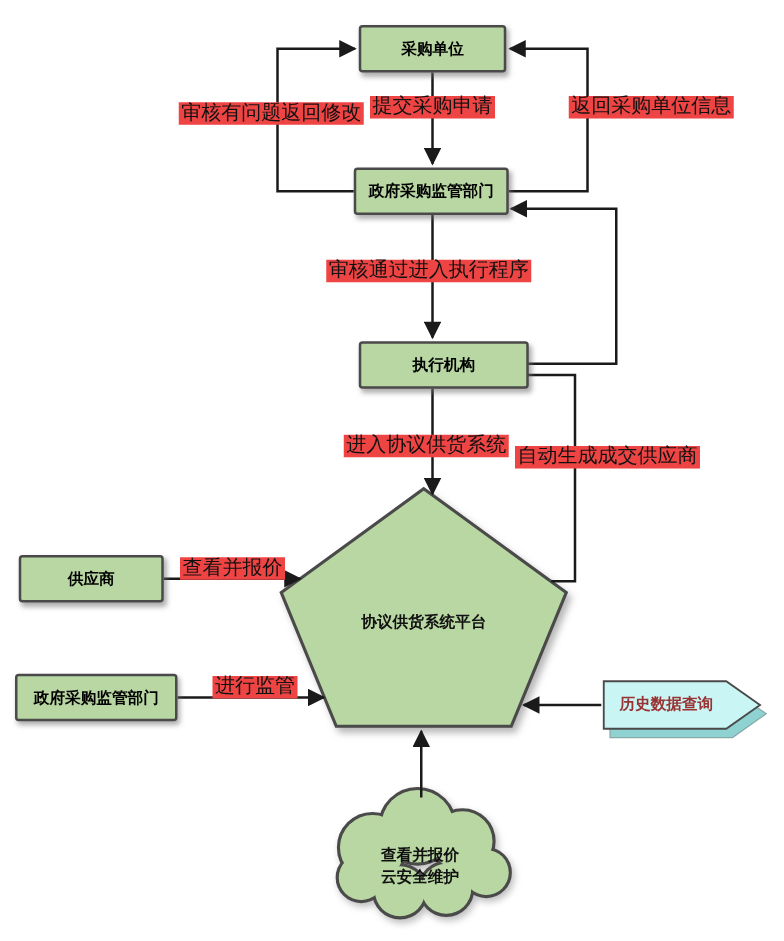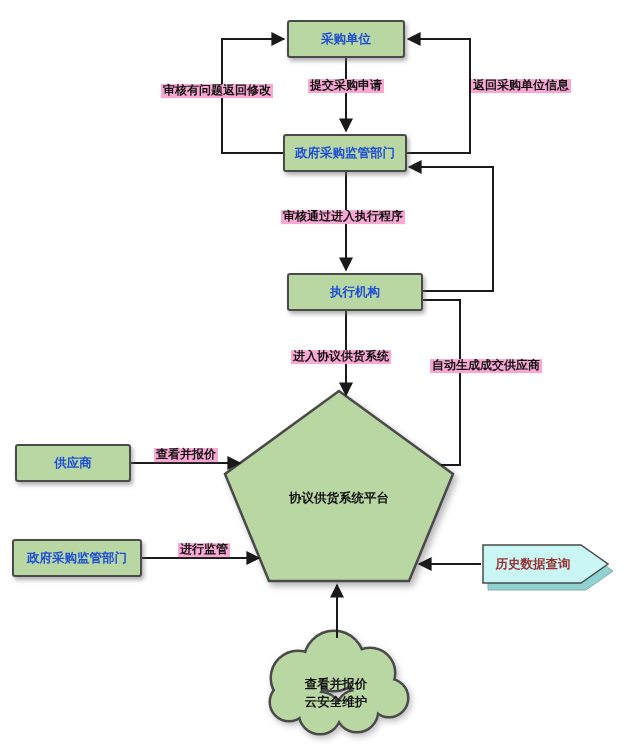--- a/index.html
+++ b/index.html
@@ -1,23 +1,23 @@
 <!DOCTYPE html>
 <html><head>
 <meta charset="utf-8">
 <style>
   html,body{margin:0;padding:0;background:#fff;}
   .canvas{position:relative;width:627px;height:753px;background:#ffffff;
           font-family:"Liberation Sans","DejaVu Sans",sans-serif;overflow:hidden;}
   svg.layer{position:absolute;left:0;top:0;width:627px;height:753px;overflow:visible;}
   .node{position:absolute;background:#b9d7a2;border:2px solid #4a4a4a;border-radius:3px;
         display:flex;align-items:center;justify-content:center;font-weight:bold;font-size:12.5px;
-        color:#1d4ed8;box-shadow:2px 3px 4px rgba(110,110,110,.55);box-sizing:border-box;text-align:center;}
-  .elabel{position:absolute;transform:translate(-50%,-50%);white-space:nowrap;font-weight:bold;
-          font-size:12px;color:#111;background:#f9a8d4;padding:0 2px;line-height:1.15;}
+        color:#000000;box-shadow:2px 3px 4px rgba(110,110,110,.55);box-sizing:border-box;text-align:center;}
+  .elabel{position:absolute;transform:translate(-50%,-50%);white-space:nowrap;font-weight:normal;
+          font-size:16px;color:#111;background:#ef4444;padding:0 2px;line-height:1.15;}
   .shape-text{position:absolute;transform:translate(-50%,-50%);font-weight:bold;font-size:12.5px;
               color:#111;line-height:1.45;white-space:nowrap;}
   .banner-text{position:absolute;transform:translate(-50%,-50%);font-weight:bold;font-size:12.5px;
                color:#993333;white-space:nowrap;}
   .pentagon-shape{filter:drop-shadow(3px 4px 3px rgba(110,110,110,.5));}
   .cloud-outline{filter:drop-shadow(2px 3px 3px rgba(110,110,110,.45));}
 </style>
 </head>
 <body>
 

